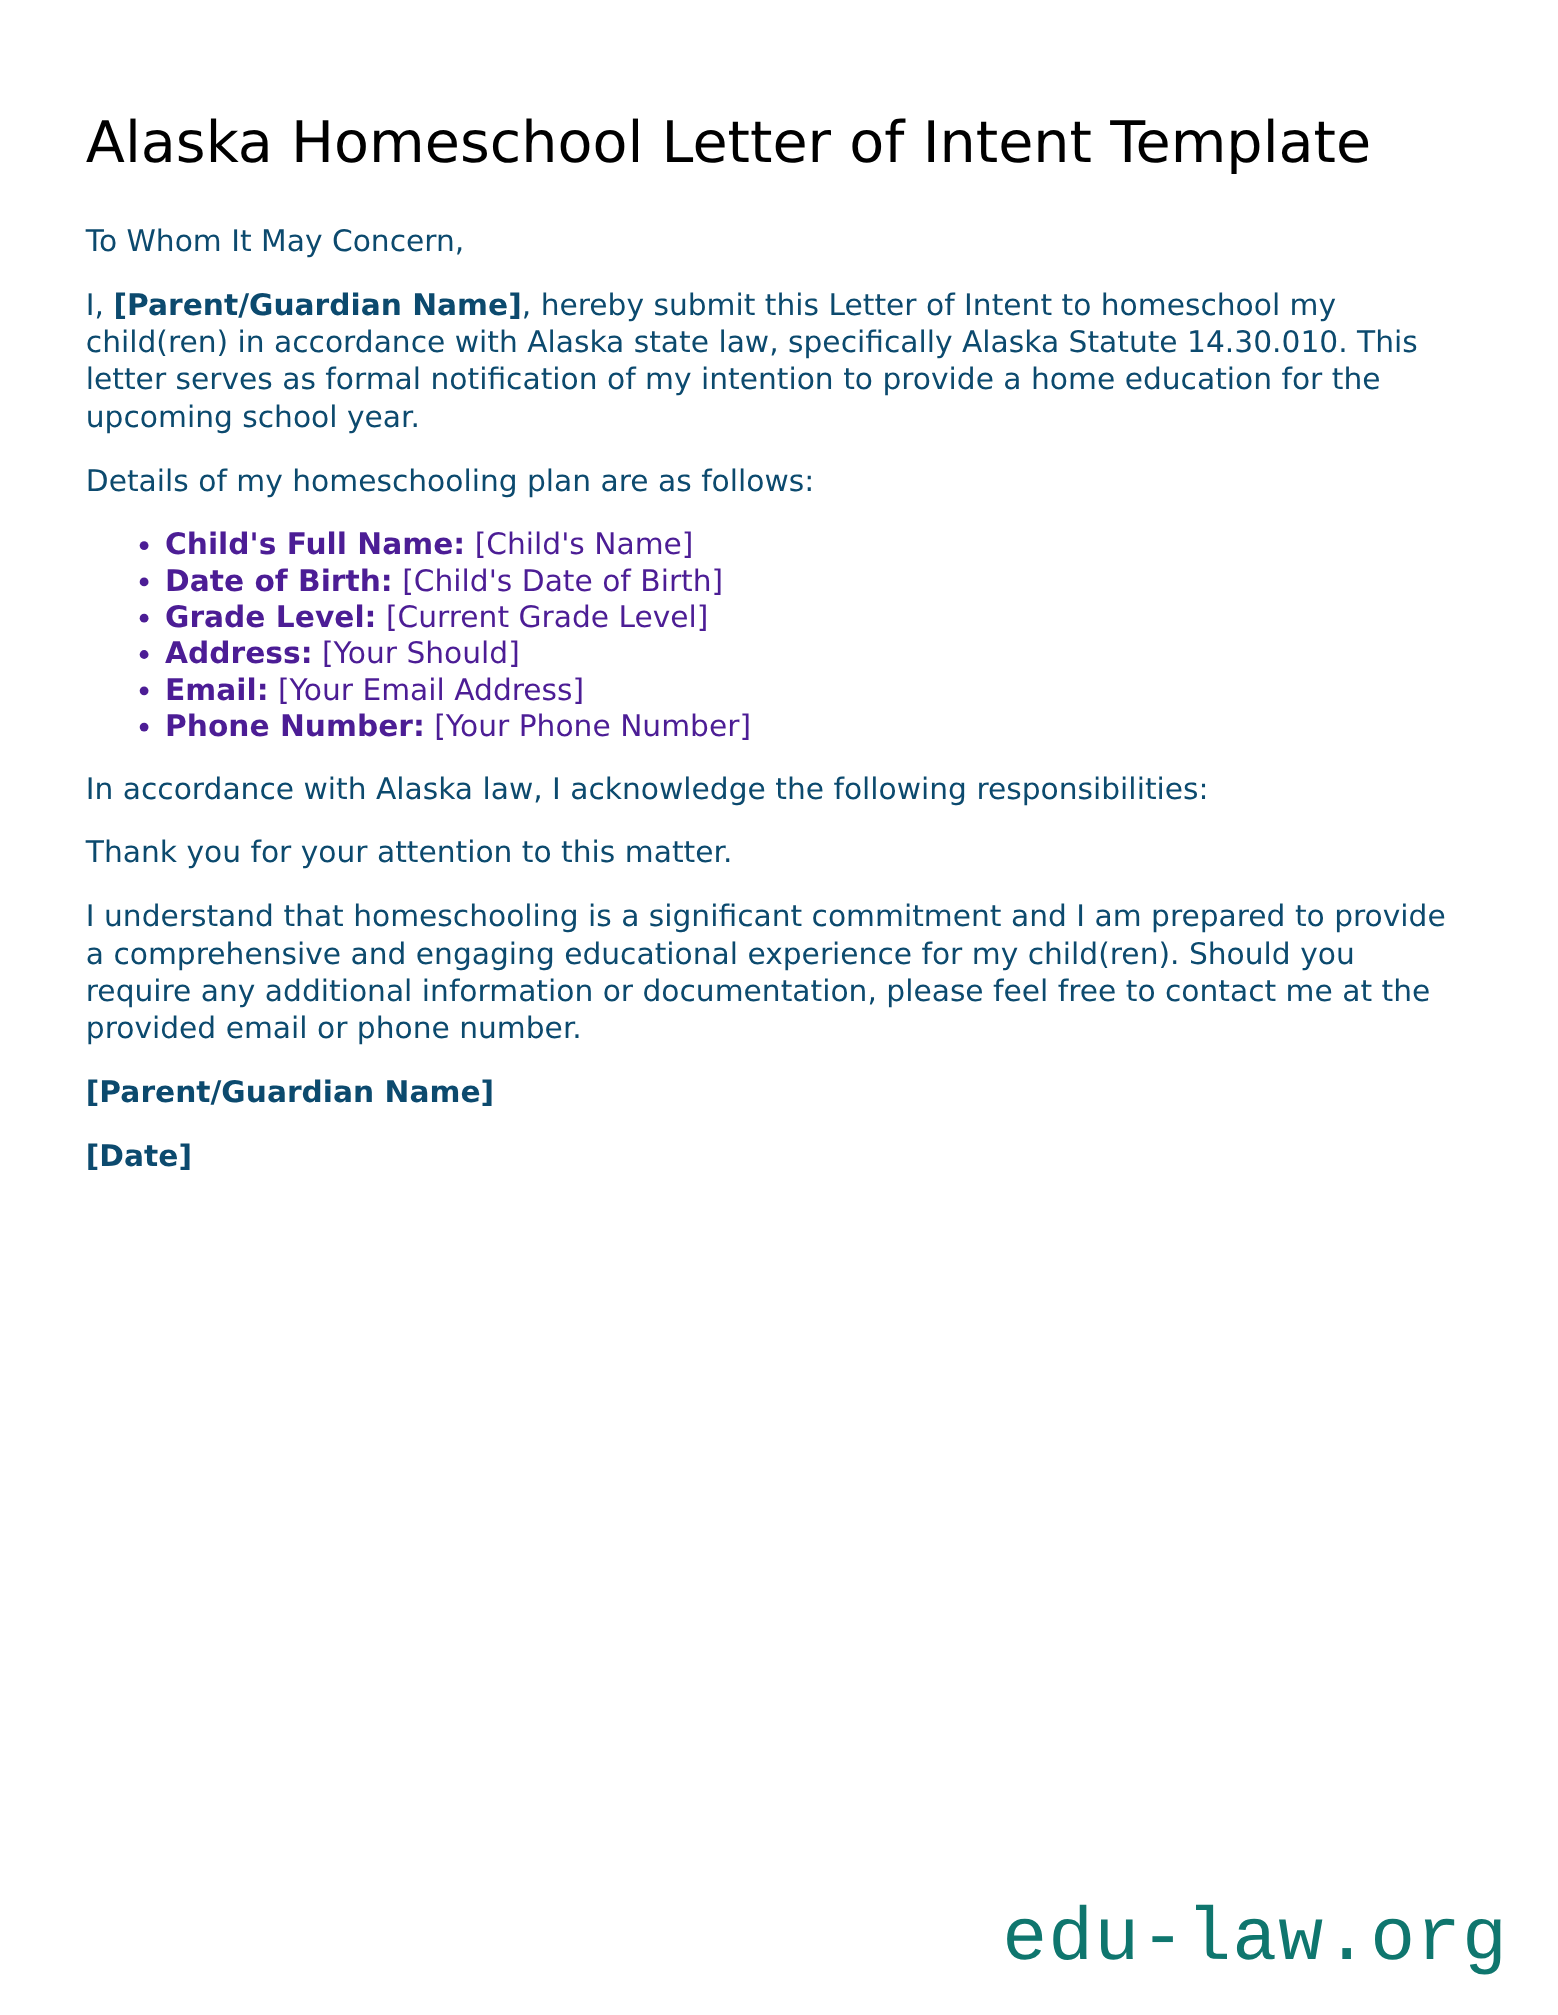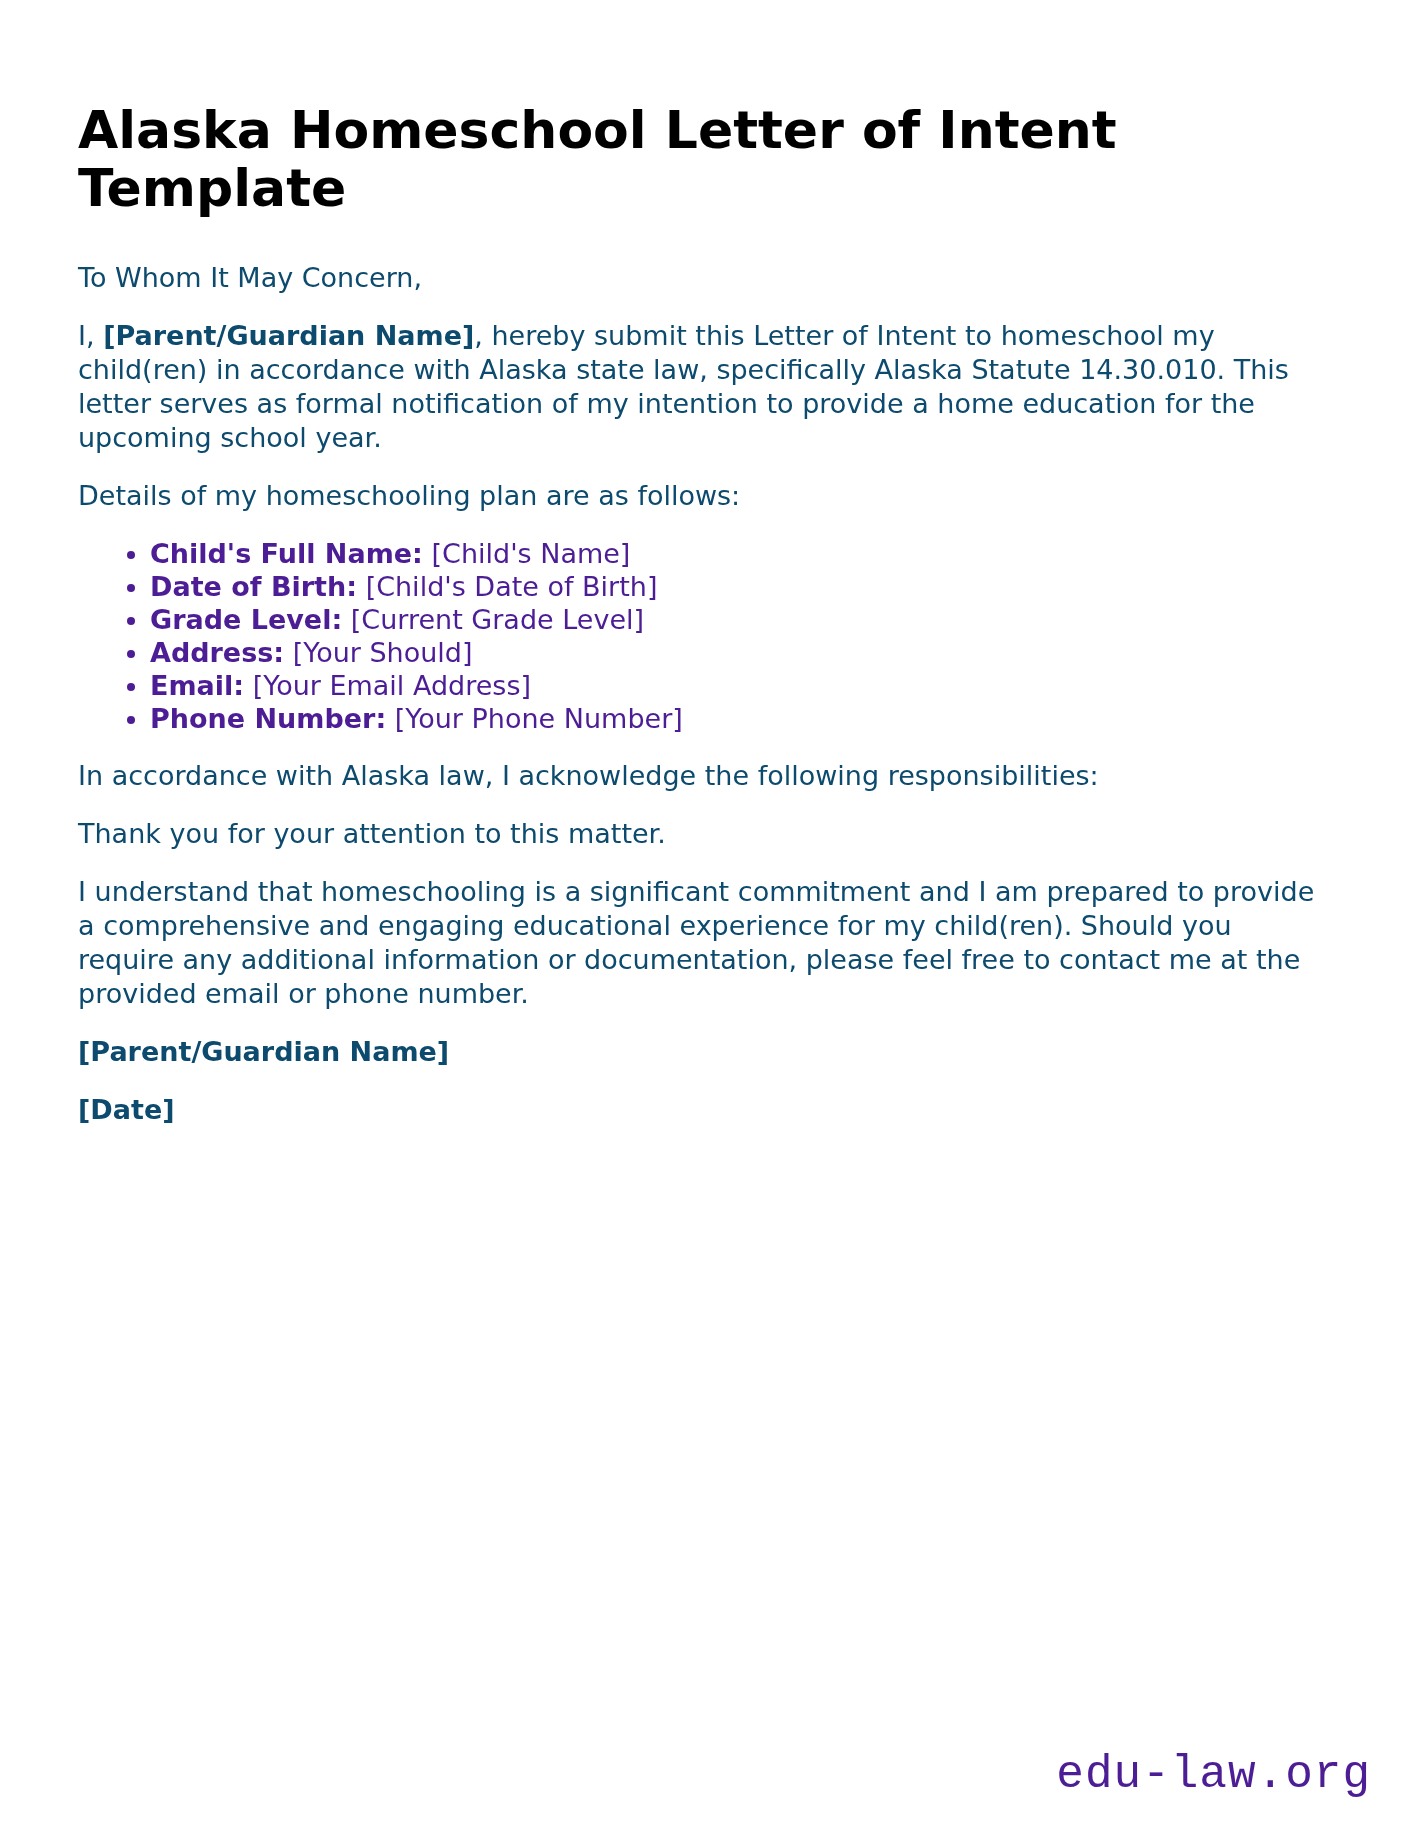--- a/index.html
+++ b/index.html
@@ -19,21 +19,21 @@
     height: 1832px;
     box-sizing: border-box;
     padding: 101px 98px 0 78px;
     background: #ffffff;
     overflow: hidden;
   }
   h1.doc-title {
     margin: 0 0 44px 0;
     font-size: 52px;
     line-height: 1.12;
-    font-weight: bold;
+    font-weight: normal;
     color: #000000;
   }
   .page p {
     margin: 24px 0;
     font-size: 27px;
     line-height: 34px;
     color: #0c4a6e;
   }
   .page ul.details-list {
     margin: 24px 0;
@@ -50,24 +50,24 @@
     color: #4c1d95;
   }
   .bold {
     font-weight: bold;
   }
   .site-watermark {
     position: absolute;
     right: 45px;
     bottom: 34px;
     font-family: "Liberation Mono", "DejaVu Sans Mono", monospace;
-    font-size: 46px;
+    font-size: 68px;
     line-height: 1;
     letter-spacing: 1px;
-    color: #4c1d95;
+    color: #0f766e;
     white-space: nowrap;
   }
 </style>
 </head>
 <body>
 
 <div class="page">
 
   <h1 class="doc-title">Alaska Homeschool Letter of Intent Template</h1>
 

